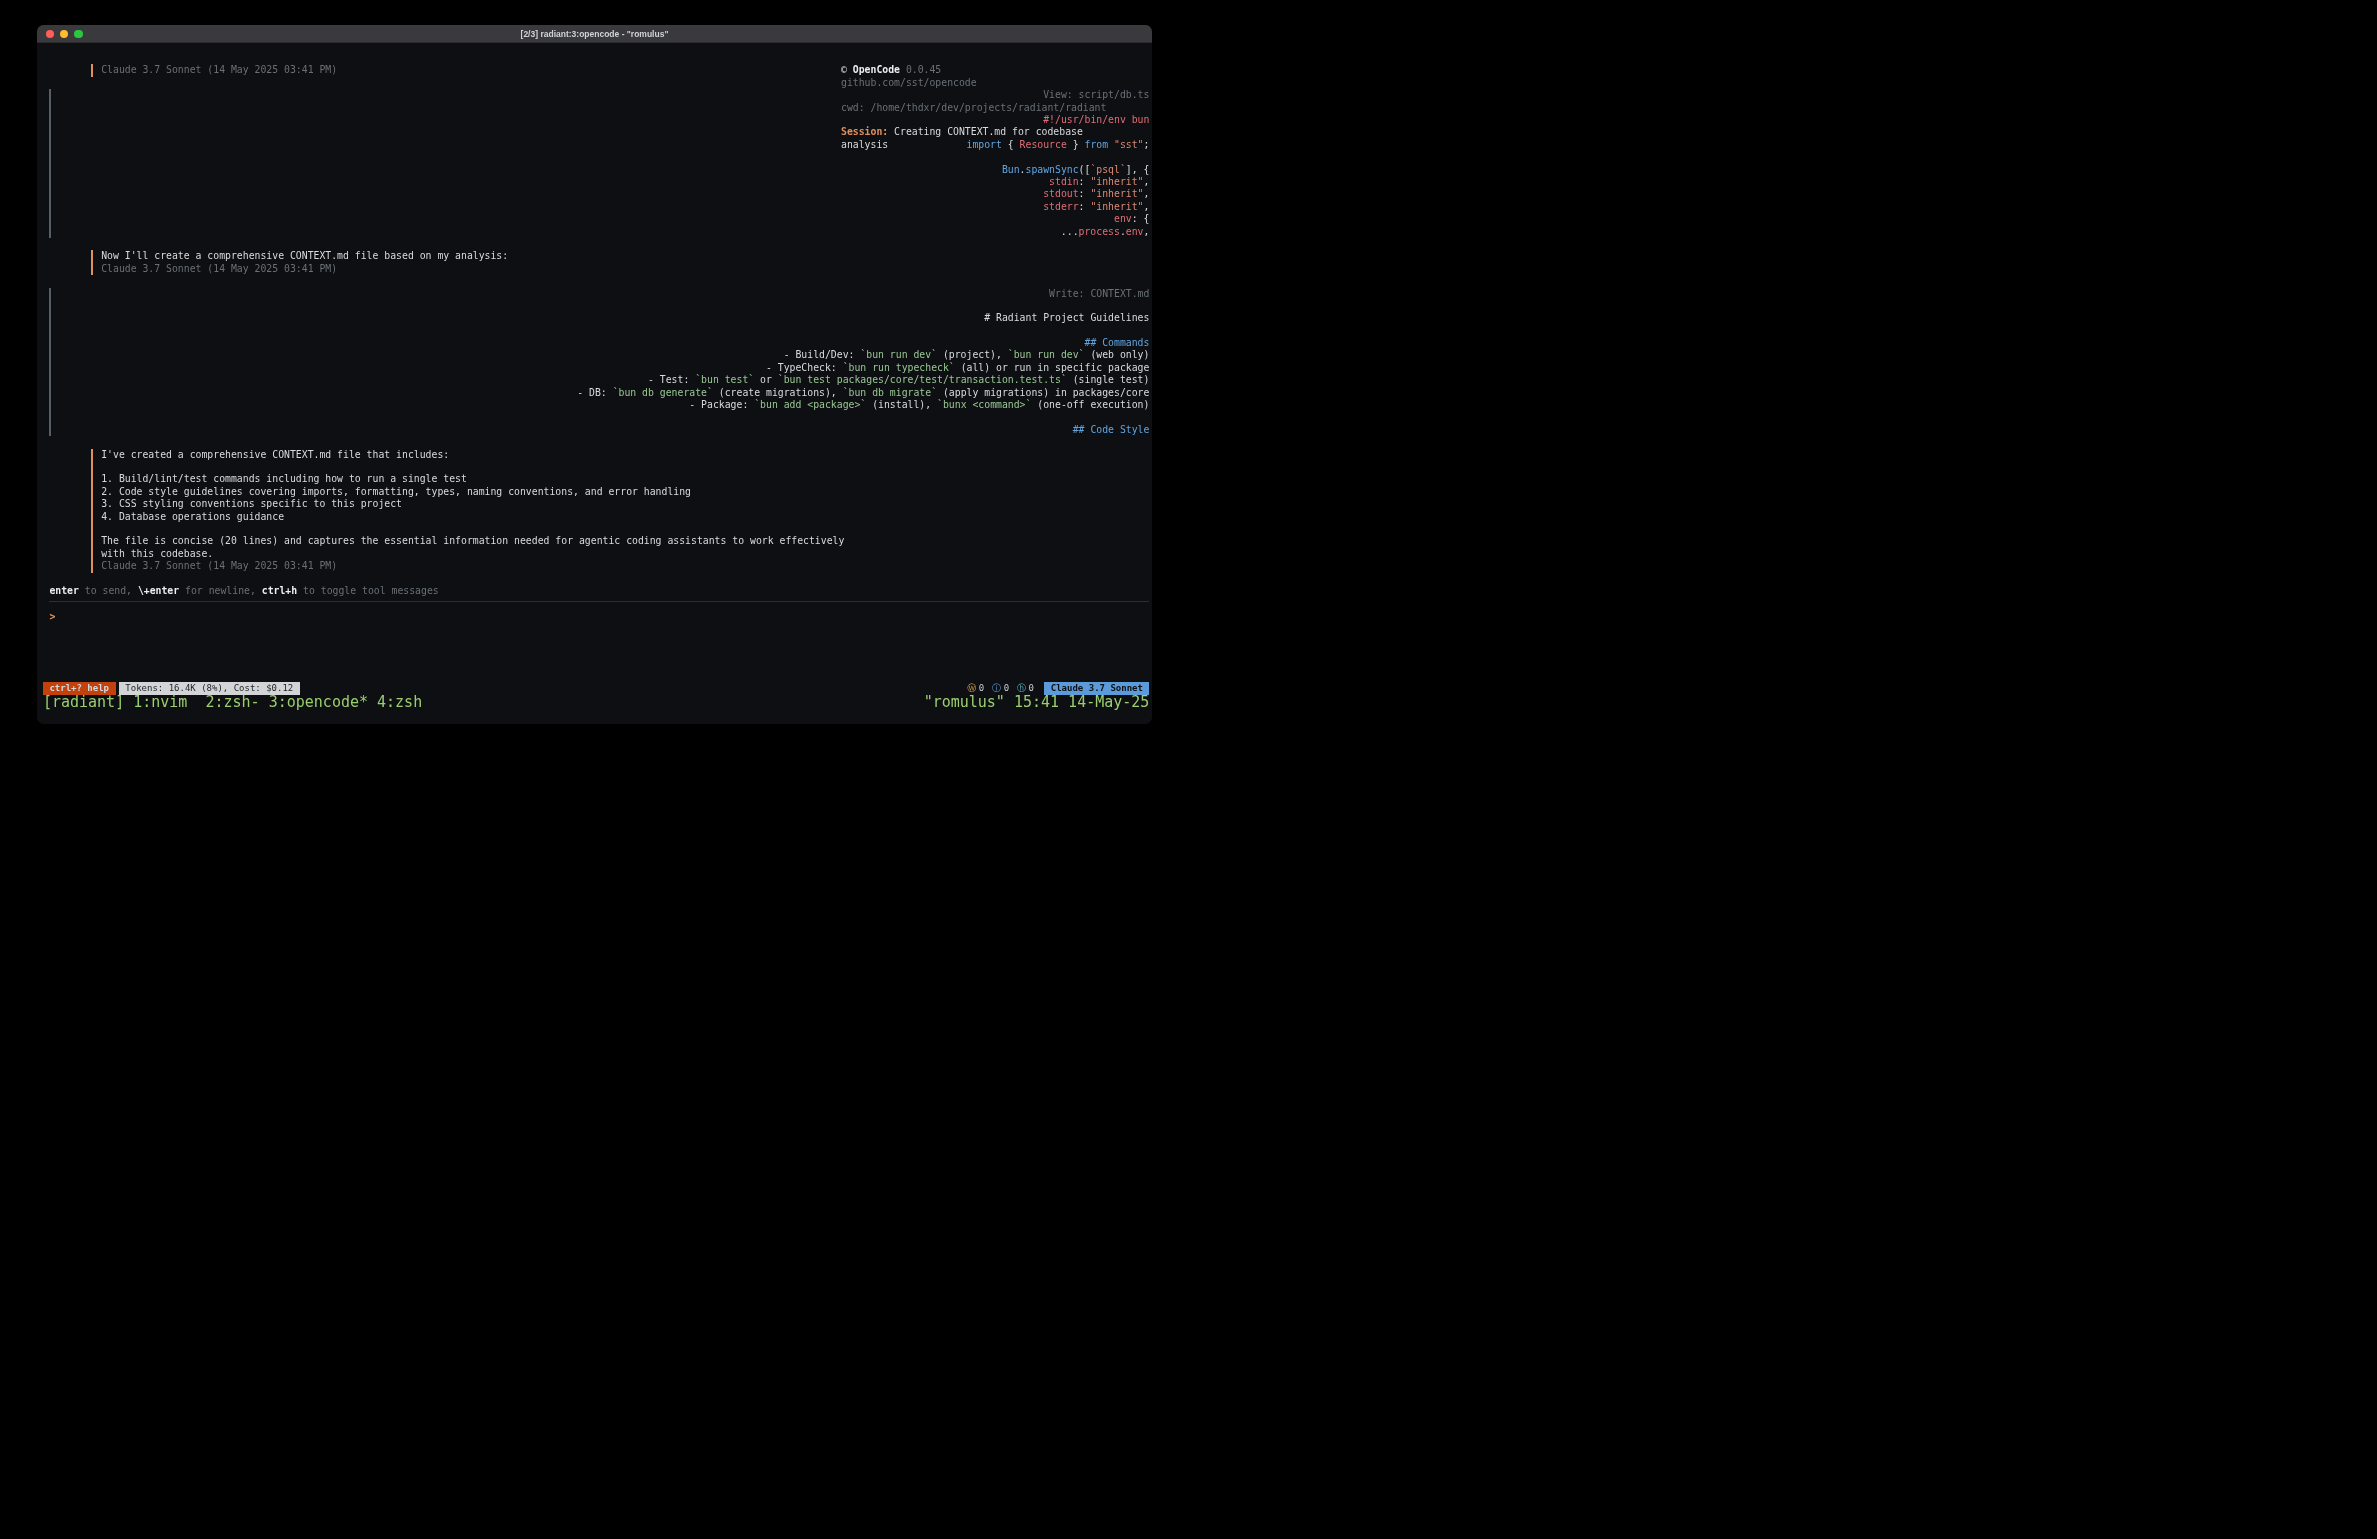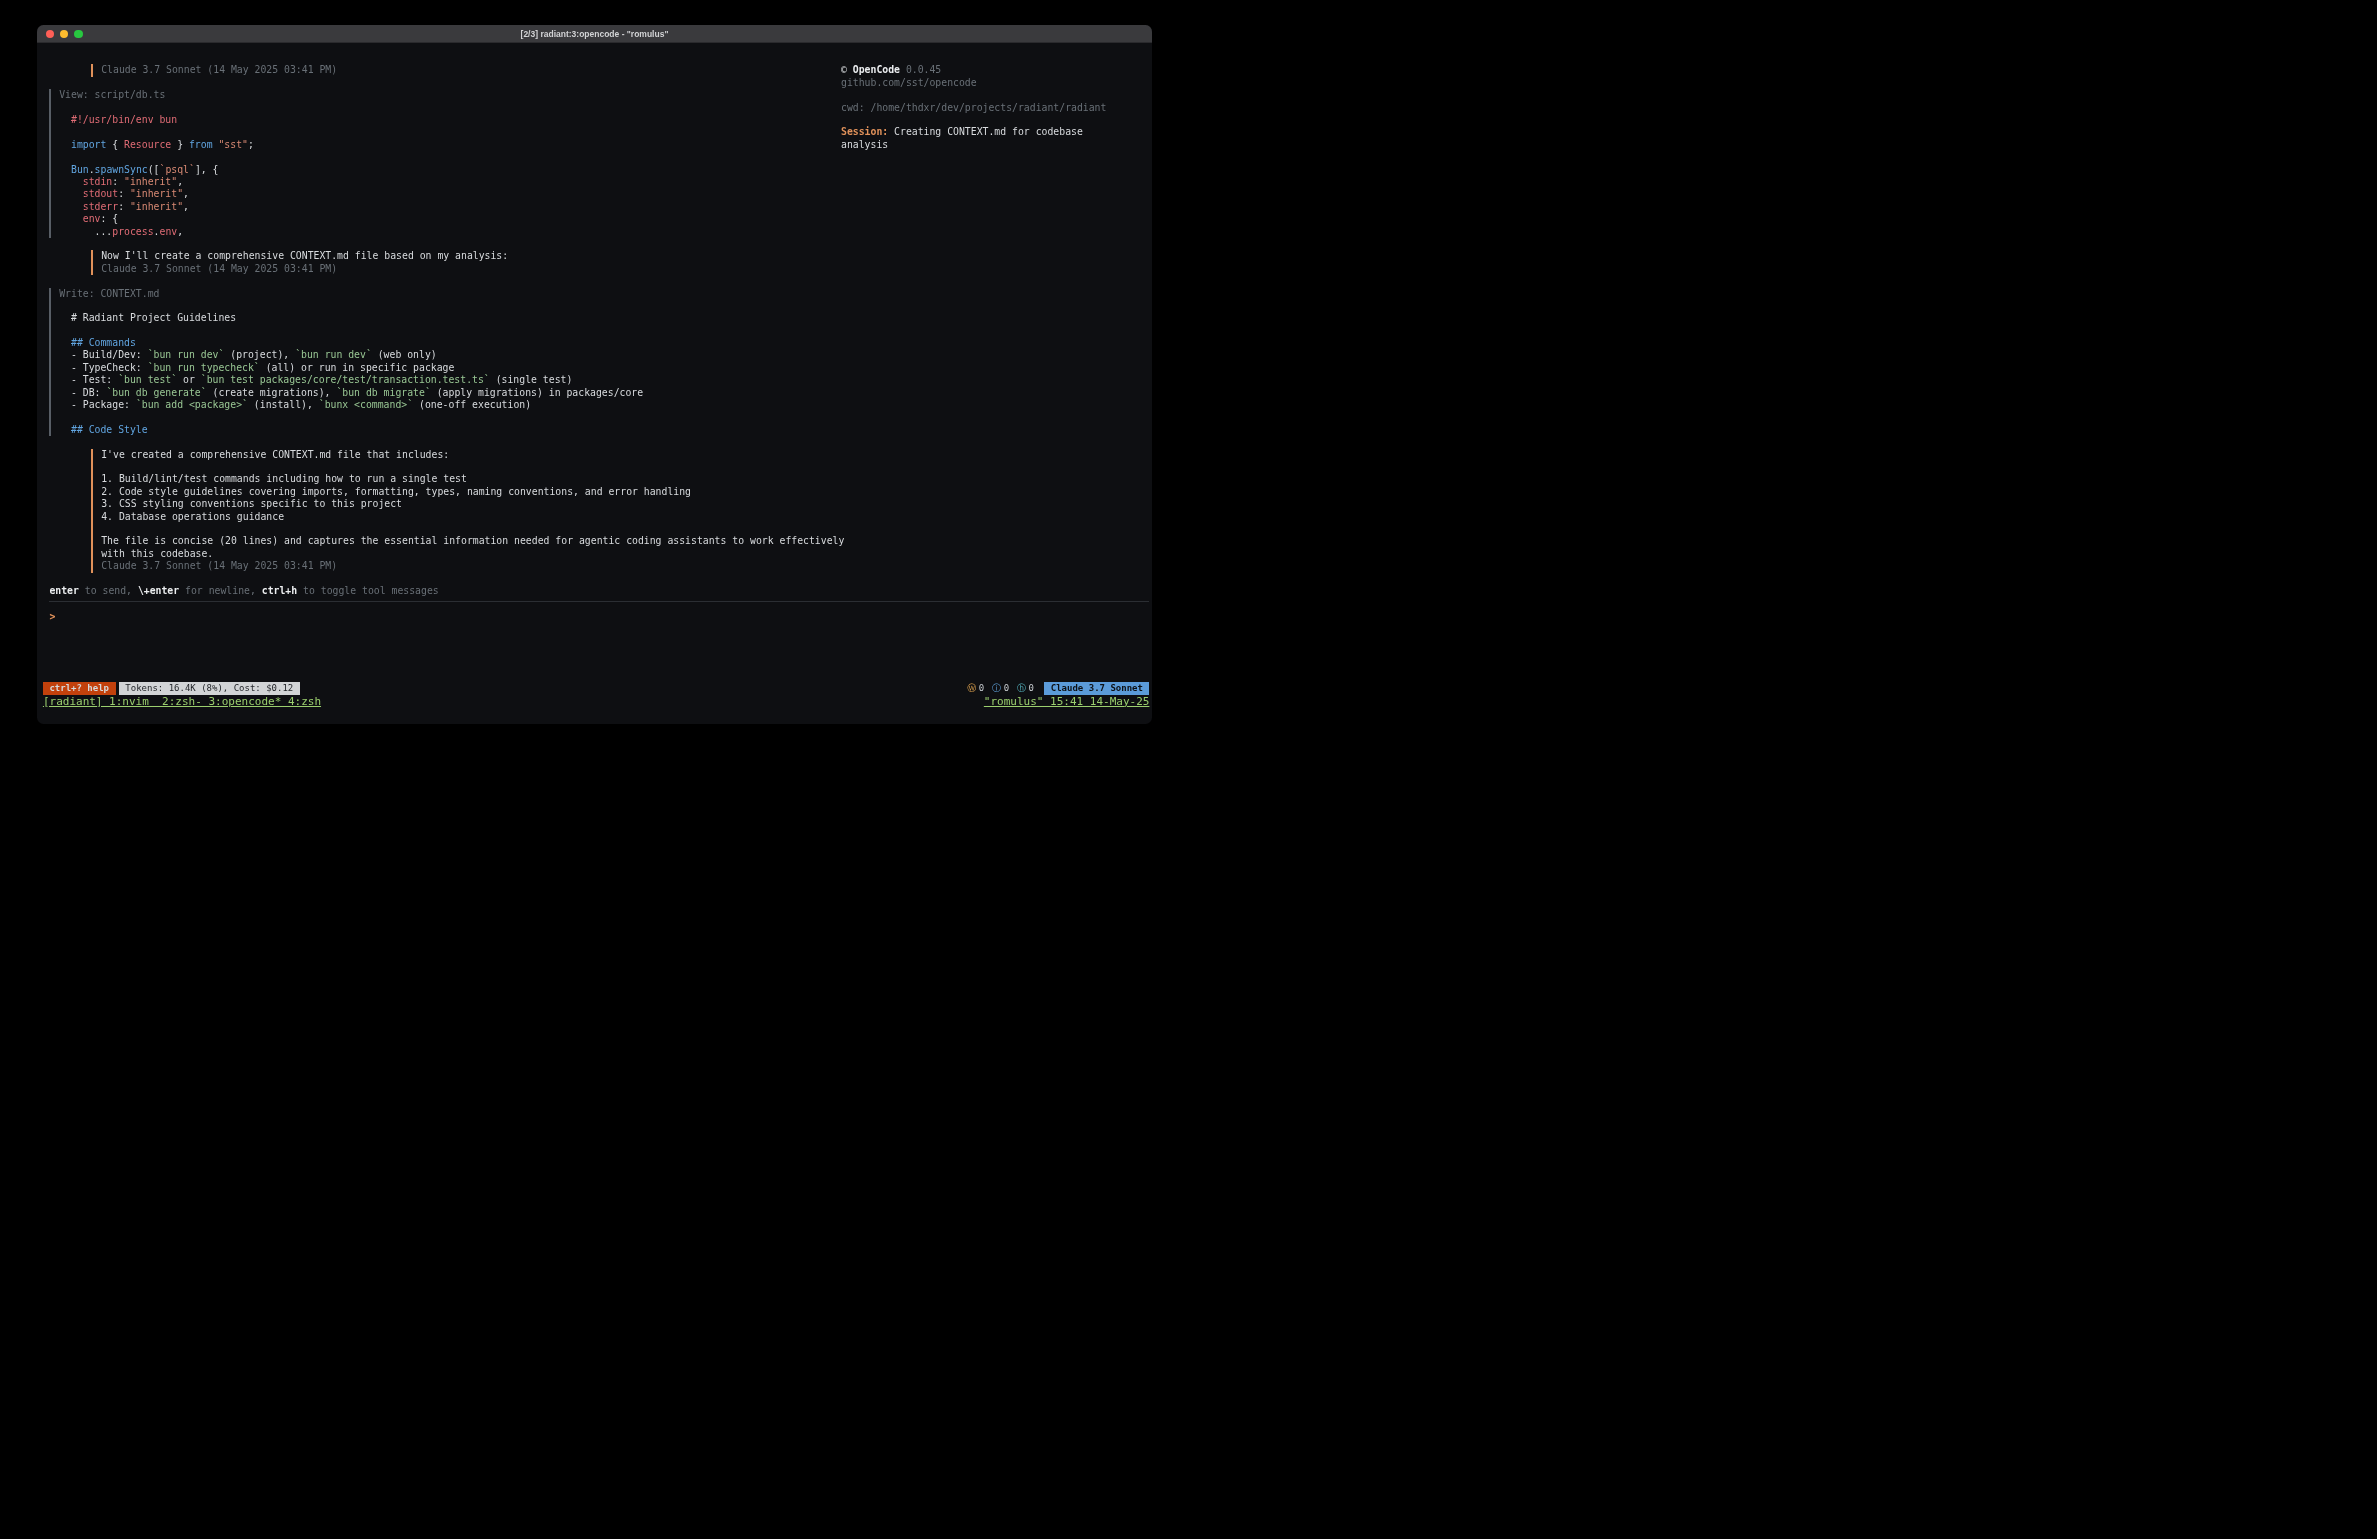--- a/index.html
+++ b/index.html
@@ -16,21 +16,21 @@
   .traffic{position:absolute;left:8.5px;top:0;height:100%;display:flex;align-items:center;gap:5.9px;}
   .tl{width:8.5px;height:8.5px;border-radius:50%;display:inline-block;}
   .t-red{background:#ff5f57}.t-yellow{background:#febc2e}.t-green{background:#28c840}
 
   .term{position:absolute;top:17.6px;left:0;right:0;bottom:0;
         font-size:9.8px;line-height:12.4px;color:var(--fg,#d8dbde);}
 
   .main{position:absolute;left:12.4px;top:0;width:1100px;padding-top:21.5px;}
   .block{border-left:2.6px solid transparent;padding-left:7.8px;margin-bottom:12.4px;}
   .b-orange{border-color:var(--accent-orange,#e0915a);margin-left:42px;}
-  .b-gray{border-color:var(--bar-gray,#585e66);}
+  .b-gray{border-color:var(--bar-gray,#585e66);text-align:right;}
   .line{white-space:pre;height:12.4px;}
 
   .helpline{margin-top:12.4px;}
   .sep{margin-top:3.9px;border-top:0.7px solid #2b2e33;width:100%;}
   .prompt{margin-top:8.5px;font-weight:700;}
 
   .sidebar{position:absolute;left:804px;top:21.5px;width:290px;}
   .session{white-space:normal;width:287px;}
 
   .c-fg{color:var(--fg,#d8dbde);}
@@ -50,21 +50,21 @@
   .chip-tokens{background:#d2d4d6;color:#1f2226;margin-left:3.3px;}
   .chip-model{background:var(--badge-blue,#5b9bd9);color:#0d1014;font-weight:700;}
   .sb-spacer{flex:1;}
   .diag{display:flex;align-items:center;gap:7.8px;margin-right:10.4px;color:#c8ccd0;}
   .dg{display:flex;align-items:center;gap:2.6px;}
   .ic-w{color:#e0a44f;}
   .ic-i{color:var(--code-blue,#61a5e0);}
   .ic-h{color:#56b6c2;}
 
   .tmuxbar{position:absolute;left:5.9px;right:2.6px;bottom:16.3px;display:flex;
-           color:var(--tmux-green,#9bcf6e);font-size:11px;line-height:12.4px;white-space:pre;text-decoration:underline;}
+           color:var(--tmux-green,#9bcf6e);font-size:15px;line-height:12.4px;white-space:pre;}
 </style>
 </head>
 <body>
 
 <div class="window">
   <div class="titlebar">
     <div class="traffic">
       <span class="tl t-red"></span>
       <span class="tl t-yellow"></span>
       <span class="tl t-green"></span>

